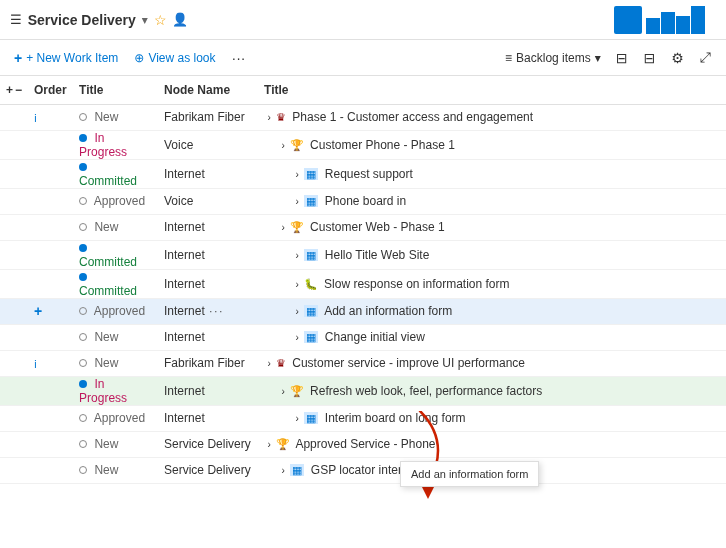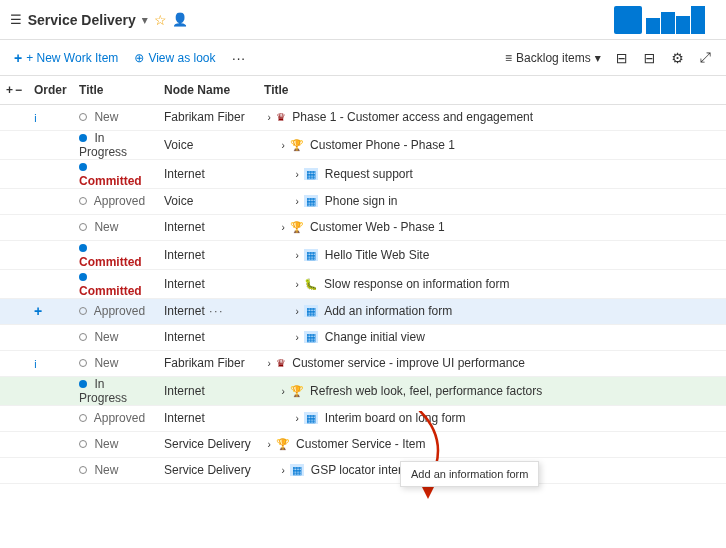--- a/index.html
+++ b/index.html
@@ -146,22 +146,22 @@
       margin-right: 4px;
     }
     .dot-empty {
       border: 1.5px solid #888;
       background: transparent;
     }
     .dot-inprogress { background: #0078d4; }
     .dot-committed { background: #0078d4; }
 
     .state-text-new { color: #666; }
-    .state-text-inprogress { color: #404040; }
-    .state-text-committed { color: #b91c1c; font-weight: bold; }
+    .state-text-inprogress { color: #be185d; }
+    .state-text-committed { color: #15803d; }
     .state-text-approved { color: #666; }
 
     .expand-arrow { color: #333; font-size: 10px; margin-right: 2px; }
     .row-highlighted { background: #e8f5e9 !important; }
     .row-active-blue { background: #e6f0fb; }
 
     .order-info { color: #0078d4; font-size: 11px; }
     .order-plus { color: #0078d4; font-size: 14px; font-weight: 600; }
 
     .ellipsis-inline { color: #555; font-size: 12px; letter-spacing: 1px; }
@@ -320,21 +320,21 @@
       <td class="col-order"></td>
       <td class="col-state">
         <span class="state-dot dot-empty"></span>
         <span class="state-text-approved">Approved</span>
       </td>
       <td class="col-node">Voice</td>
       <td class="col-title">
         <span style="display:inline-block;width:28px;"></span>
         <span class="expand-arrow">›</span>
         <span style="color:#0078d4;font-size:11px;margin-right:3px;background:#d0e8ff;padding:0 2px;">▦</span>
-        <span>Phone sign in</span>
+        <span>Phone board in</span>
       </td>
     </tr>
         <tr>
       <td class="col-expand"></td>
       <td class="col-order"></td>
       <td class="col-state">
         <span class="state-dot dot-empty"></span>
         <span class="state-text-new">New</span>
       </td>
       <td class="col-node">Internet</td>
@@ -455,21 +455,21 @@
       <td class="col-order"></td>
       <td class="col-state">
         <span class="state-dot dot-empty"></span>
         <span class="state-text-new">New</span>
       </td>
       <td class="col-node">Service Delivery</td>
       <td class="col-title">
         <span style="display:inline-block;width:0px;"></span>
         <span class="expand-arrow">›</span>
         <span style="color:#773377;font-size:11px;margin-right:3px;">🏆</span>
-        <span>Customer Service - Item</span>
+        <span>Approved Service - Phone</span>
       </td>
     </tr>
         <tr>
       <td class="col-expand"></td>
       <td class="col-order"></td>
       <td class="col-state">
         <span class="state-dot dot-empty"></span>
         <span class="state-text-new">New</span>
       </td>
       <td class="col-node">Service Delivery</td>

